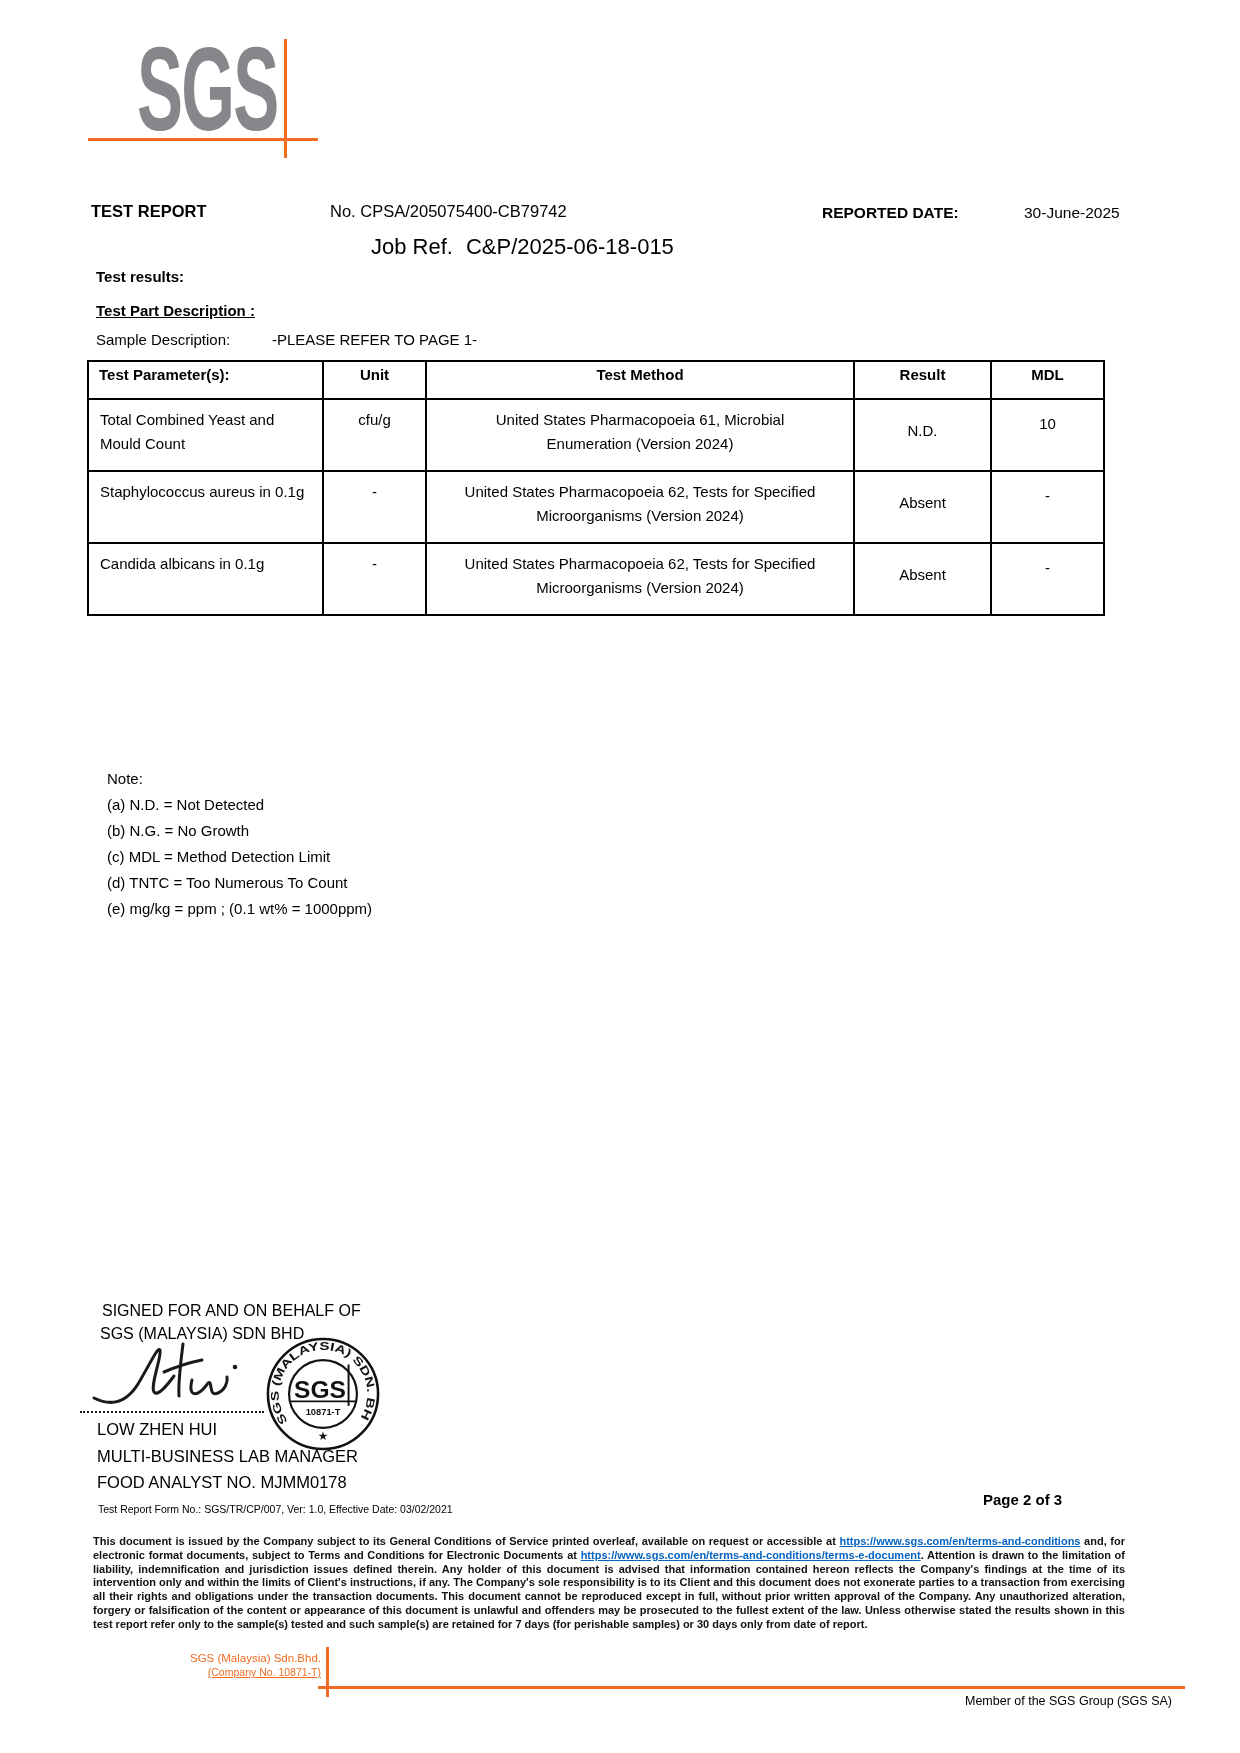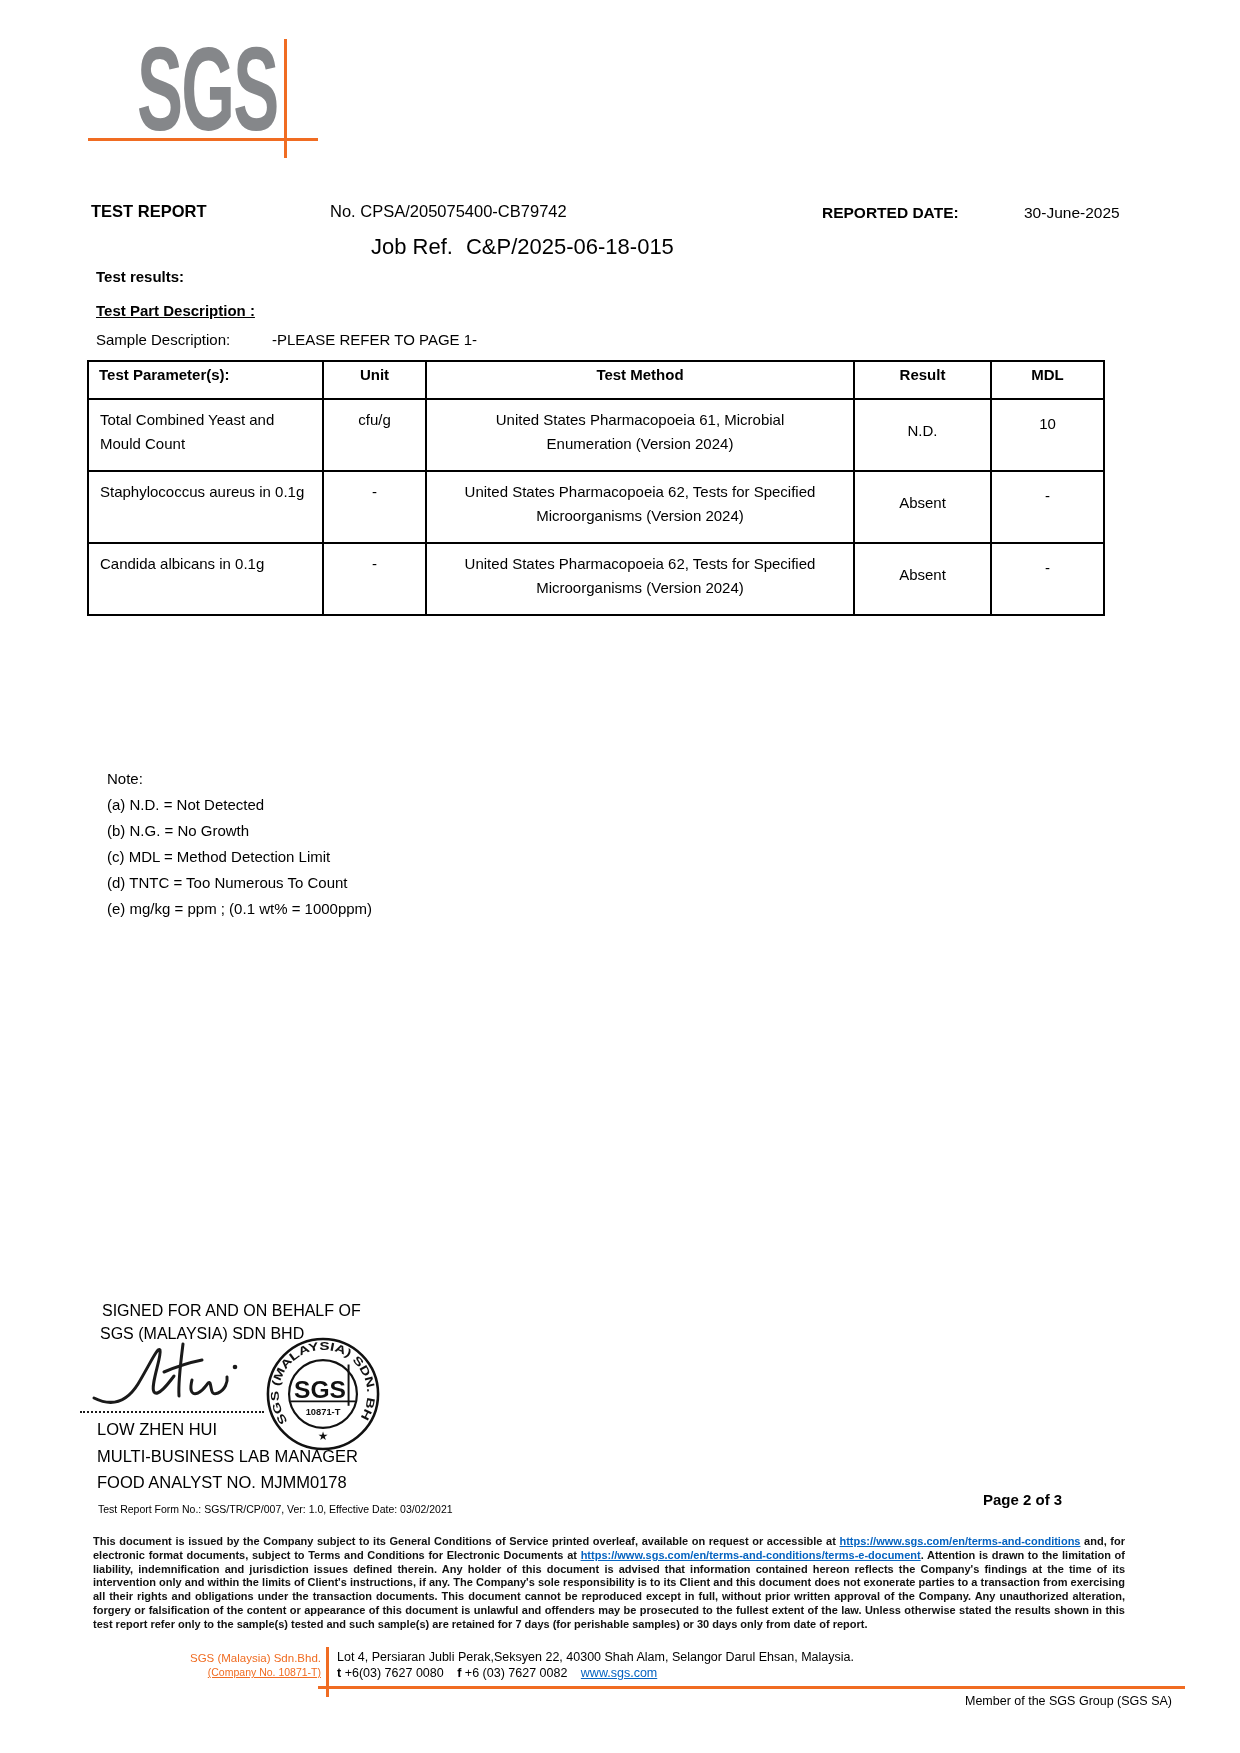--- a/index.html
+++ b/index.html
@@ -192,26 +192,16 @@
 
   <div class="abs legal">
     <span>This document is issued by the Company subject to its General Conditions of Service printed overleaf, available on request or accessible at </span><a href="#">https://www.sgs.com/en/terms-and-conditions</a><span> and, for electronic format documents, subject to Terms and Conditions for Electronic Documents at </span><a href="#">https://www.sgs.com/en/terms-and-conditions/terms-e-document</a><span>. Attention is drawn to the limitation of liability, indemnification and jurisdiction issues defined therein. Any holder of this document is advised that information contained hereon reflects the Company's findings at the time of its intervention only and within the limits of Client's instructions, if any. The Company's sole responsibility is to its Client and this document does not exonerate parties to a transaction from exercising all their rights and obligations under the transaction documents. This document cannot be reproduced except in full, without prior written approval of the Company. Any unauthorized alteration, forgery or falsification of the content or appearance of this document is unlawful and offenders may be prosecuted to the fullest extent of the law. Unless otherwise stated the results shown in this test report refer only to the sample(s) tested and such sample(s) are retained for 7 days (for perishable samples) or 30 days only from date of report.</span>
   </div>
 
   <div class="abs footer-company">
     <div>SGS (Malaysia) Sdn.Bhd.</div>
     <div class="no">(Company No. 10871-T)</div>
   </div>
   <div class="abs footer-vline"></div>
-  <div class="abs footer-address">
-    <div>Lot 4, Persiaran Jubli Perak,Seksyen 22, 40300 Shah Alam, Selangor Darul Ehsan, Malaysia.</div>
-    <div>
-      <b>t</b>
-      <span>+6(03) 7627 0080</span><span class="gap"></span>
-      <b>f</b>
-      <span>+6 (03) 7627 0082</span><span class="gap"></span>
-      <a href="#">www.sgs.com</a>
-    </div>
-  </div>
   <div class="abs footer-hline"></div>
   <div class="abs footer-member">Member of the SGS Group (SGS SA)</div>
 
 </div>
 
 </body></html>

